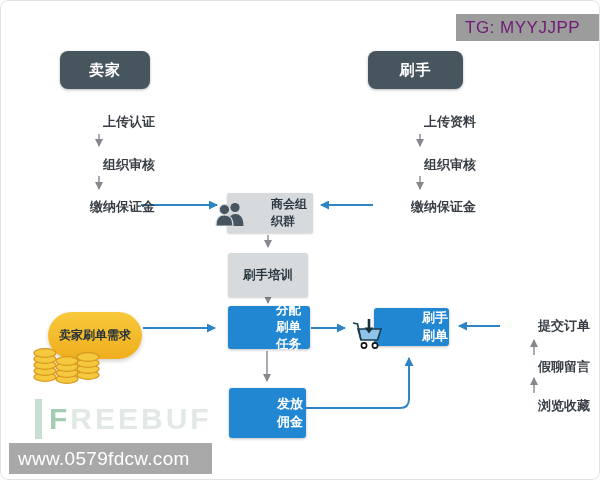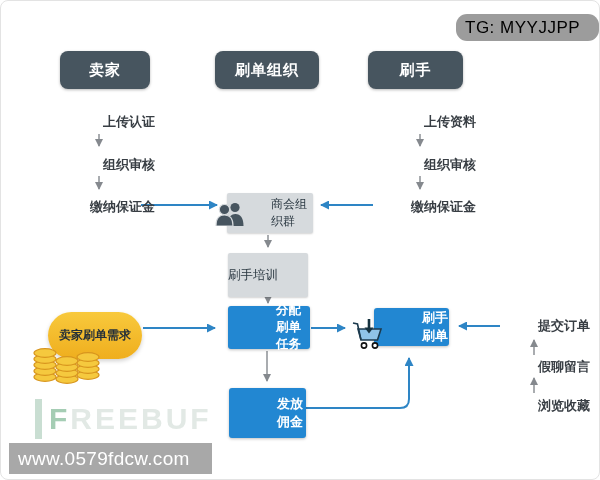--- a/index.html
+++ b/index.html
@@ -10,31 +10,31 @@
   }
   .abs{position:absolute;box-sizing:border-box;}
   
   .node-dark{
     background:#47555f;color:#ffffff;font-size:15px;font-weight:700;
     display:flex;align-items:center;justify-content:center;border-radius:8px;
     box-shadow:0 1px 3px rgba(0,0,0,.28);z-index:2;letter-spacing:1px;
   }
   
   .tg-badge{
-    background:#9c9c9c;color:#000000;font-size:17px;font-weight:400;
-    display:flex;align-items:center;padding-left:9px;letter-spacing:.5px;z-index:2;border-radius:11px;
+    background:#9c9c9c;color:#701a75;font-size:17px;font-weight:400;
+    display:flex;align-items:center;padding-left:9px;letter-spacing:.5px;z-index:2;
   }
   
   .step{
     width:112px;text-align:right;font-size:13px;font-weight:700;color:#383e44;z-index:2;
   }
   
   .node-gray{
-    background:#d6dadd;color:#2b3842;font-weight:400;border-radius:2px;
-    display:flex;align-items:center;justify-content:space-between;
+    background:#d6dadd;color:#2b3842;font-weight:700;border-radius:2px;
+    display:flex;align-items:center;justify-content:center;
     box-shadow:0 1px 2px rgba(0,0,0,.18);z-index:2;gap:24px;
   }
   
   .node-blue{
     background:#2287d2;color:#ffffff;font-weight:700;border-radius:3px;
     display:flex;align-items:center;justify-content:center;
     box-shadow:0 1px 3px rgba(0,0,0,.25);z-index:2;padding-left:48px;
   }
   
   .bubble{
@@ -90,21 +90,20 @@
       <path d="M142,327 H214" marker-end="url(#ab)"></path>
       <path d="M310,327 H344" marker-end="url(#ab)"></path>
       <path d="M499,325 H458" marker-end="url(#ab)"></path>
       <path d="M305,407 H399 Q408,407 408,398 V357" marker-end="url(#ab)"></path>
     </g>
   </svg>
 
   <div class="abs tg-badge" style="left:455px;top:13px;width:143px;height:27px;">TG: MYYJJPP</div>
 
   <div class="abs node-dark" style="left:59px;top:50px;width:90px;height:38px;">卖家</div>
-  <div class="abs node-dark" style="left:214px;top:50px;width:104px;height:38px;">刷单组织</div>
   <div class="abs node-dark" style="left:367px;top:50px;width:95px;height:38px;">刷手</div>
 
   <div class="abs step" style="left:42px;top:112px;">上传认证</div>
   <div class="abs step" style="left:42px;top:155px;">组织审核</div>
   <div class="abs step" style="left:42px;top:197px;">缴纳保证金</div>
 
   <div class="abs step" style="left:363px;top:112px;">上传资料</div>
   <div class="abs step" style="left:363px;top:155px;">组织审核</div>
   <div class="abs step" style="left:363px;top:197px;">缴纳保证金</div>
 

